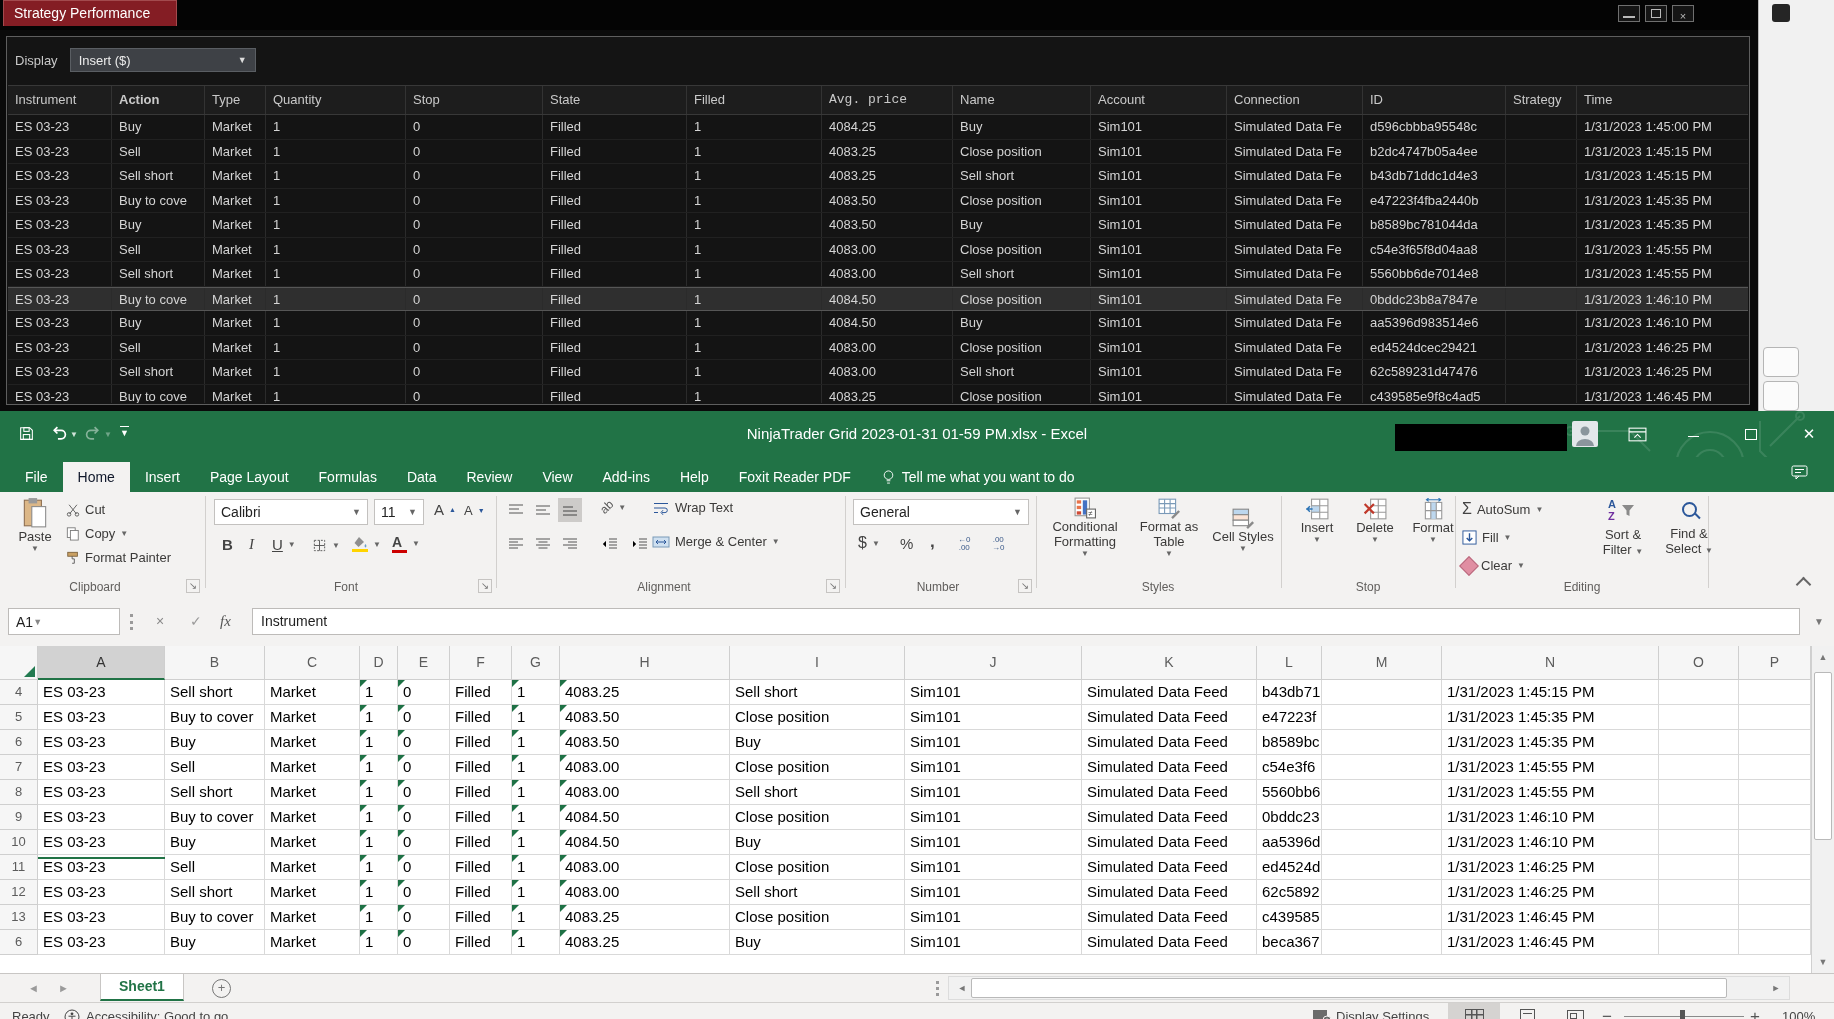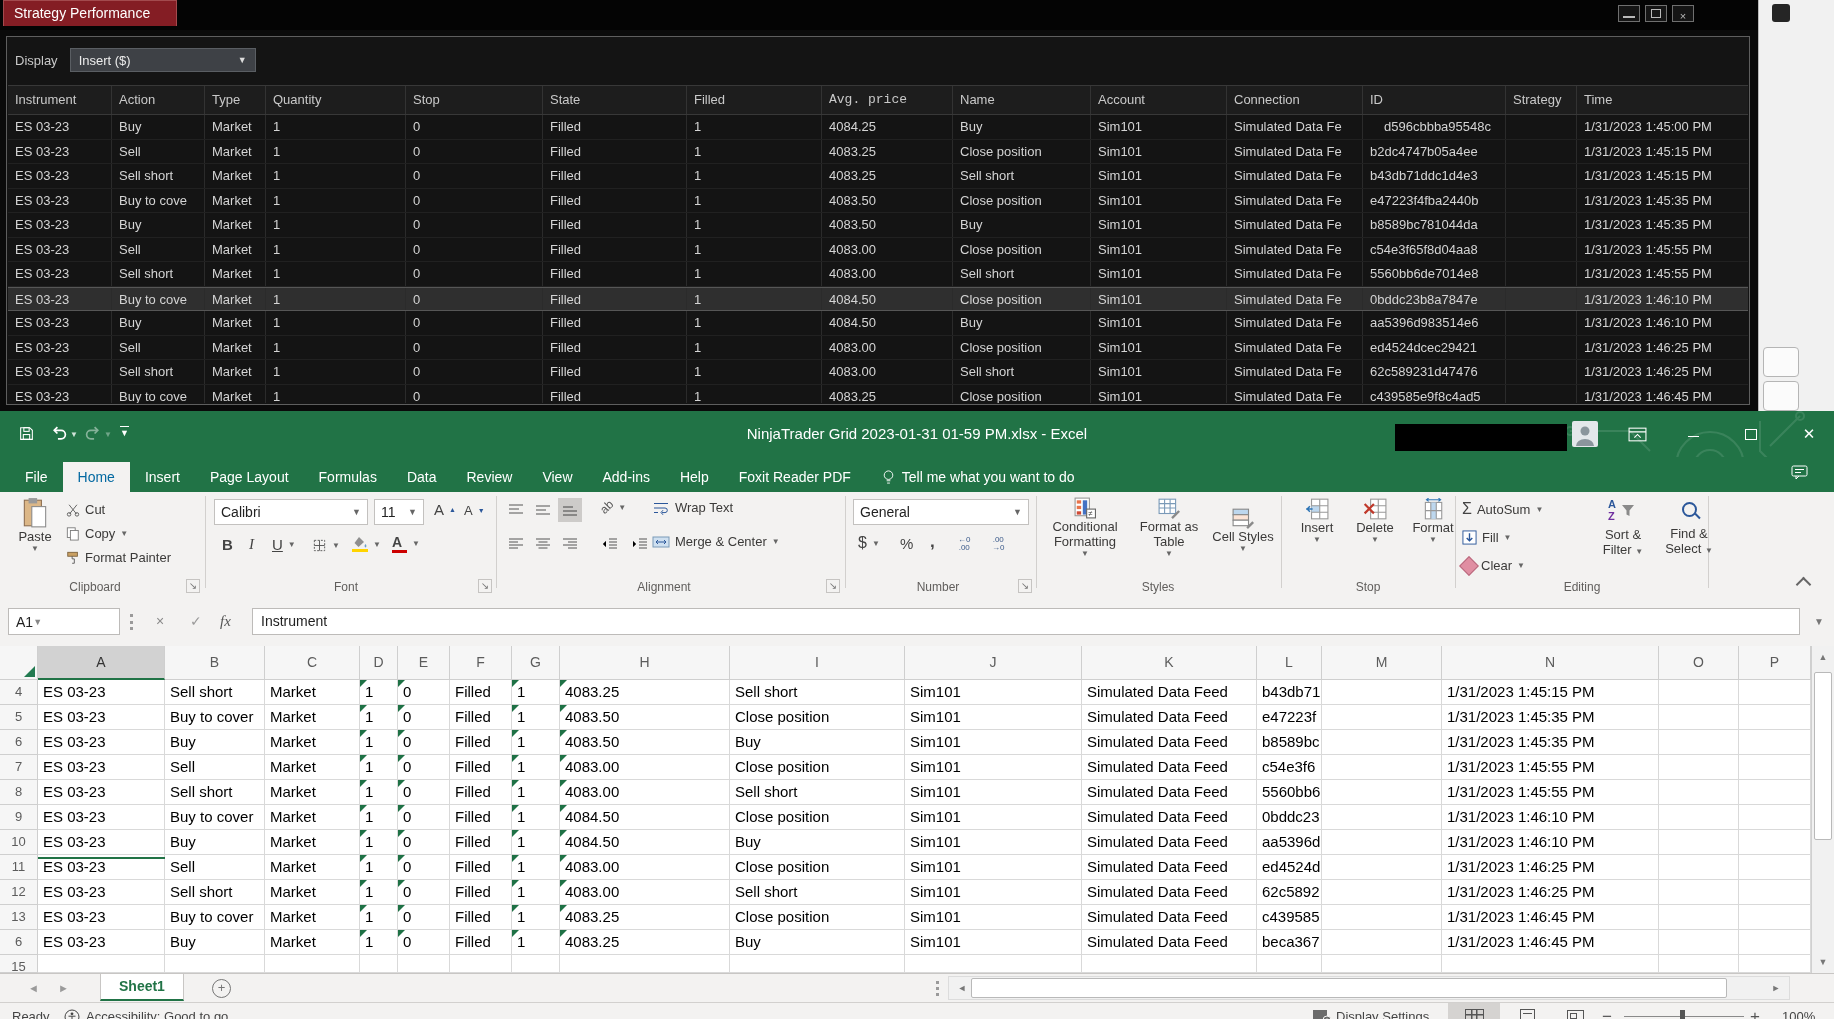--- a/index.html
+++ b/index.html
@@ -56,21 +56,21 @@
   #rdo{position:absolute;left:1628px;top:16px}
   .cap-btn{position:absolute;top:12px;width:34px;height:22px;text-align:center}
   .cap-min{display:inline-block;width:11px;border-bottom:1.5px solid #fff;height:12px}
   .cap-max{display:inline-block;width:10px;height:9px;border:1.2px solid #fff;margin-top:6px}
   .cap-x{font-size:15px;line-height:22px;color:#fff}
   #circuit{position:absolute;left:1560px;top:0;width:260px;height:80px;opacity:.13;pointer-events:none}
 
   #xl-tabsrow{position:absolute;left:0;top:46px;right:0;height:35px;background:#217346;
               display:flex;align-items:flex-end;padding-left:10px}
   .xl-tab{height:30px;line-height:30px;padding:0 15px;color:#fff;font-size:14px;white-space:nowrap}
-  .xl-tab.active{background:#f3f2f1;color:#0369a1}
+  .xl-tab.active{background:#f3f2f1;color:#0f172a}
   #tellme{display:flex;align-items:center;gap:7px;height:30px;color:#fff;font-size:14px;
           margin-left:16px;white-space:nowrap}
   #note-icon{position:absolute;right:26px;top:8px}
 
   #xl-ribbon{position:absolute;left:0;top:81px;right:0;height:106px;background:#f3f2f1;
              border-bottom:1px solid #d6d4d2;font-size:13px;color:#3b3a39}
   .grp-div{position:absolute;top:4px;height:92px;width:1px;background:#d2d0ce}
   .grp-label{position:absolute;bottom:4px;font-size:12px;color:#605e5c;transform:translateX(-50%);white-space:nowrap}
   .launcher{position:absolute;bottom:5px;font-size:10px;color:#7a7a7a;width:12px;height:12px;
             border:1px solid #c6c4c2;line-height:11px;text-align:center}
@@ -187,21 +187,21 @@
     <div id="nt-display-row">
       <span id="nt-display-label">Display</span>
       <div id="nt-dropdown">
         <span class="dd-val">Insert ($)</span>
         <span class="chev">▼</span>
       </div>
     </div>
     <div id="nt-table">
       <div id="nt-head">
           <div class="nt-hc" style="width: 104px;">Instrument</div>
-          <div class="nt-hc" style="width: 93px;">Action</div>
+          <div class="nt-hc" style="width: 93px; font-weight: bold;">Action</div>
           <div class="nt-hc" style="width: 61px;">Type</div>
           <div class="nt-hc" style="width: 140px;">Quantity</div>
           <div class="nt-hc" style="width: 137px;">Stop</div>
           <div class="nt-hc" style="width: 144px;">State</div>
           <div class="nt-hc" style="width: 135px;">Filled</div>
           <div class="nt-hc" style="width: 131px; font-family: Liberation Mono, monospace;">Avg. price</div>
           <div class="nt-hc" style="width: 138px;">Name</div>
           <div class="nt-hc" style="width: 136px;">Account</div>
           <div class="nt-hc" style="width: 136px;">Connection</div>
           <div class="nt-hc" style="width: 143px;">ID</div>
@@ -214,21 +214,21 @@
             <div class="nt-c" style="width: 93px;">Buy</div>
             <div class="nt-c" style="width: 61px;">Market</div>
             <div class="nt-c" style="width: 140px;">1</div>
             <div class="nt-c" style="width: 137px;">0</div>
             <div class="nt-c" style="width: 144px;">Filled</div>
             <div class="nt-c" style="width: 135px;">1</div>
             <div class="nt-c" style="width: 131px;">4084.25</div>
             <div class="nt-c" style="width: 138px;">Buy</div>
             <div class="nt-c" style="width: 136px;">Sim101</div>
             <div class="nt-c" style="width: 136px;">Simulated Data Fe</div>
-            <div class="nt-c" style="width: 143px; text-align: center;">d596cbbba95548c</div>
+            <div class="nt-c" style="width: 143px;">d596cbbba95548c</div>
             <div class="nt-c" style="width: 71px;"></div>
             <div class="nt-c" style="width: 180px;">1/31/2023 1:45:00 PM</div>
           </div>
           <div class="nt-row">
             <div class="nt-c" style="width: 104px;">ES 03-23</div>
             <div class="nt-c" style="width: 93px;">Sell</div>
             <div class="nt-c" style="width: 61px;">Market</div>
             <div class="nt-c" style="width: 140px;">1</div>
             <div class="nt-c" style="width: 137px;">0</div>
             <div class="nt-c" style="width: 144px;">Filled</div>
@@ -1008,39 +1008,20 @@
           <div class="xc" style="width: 170px;"><span class="tri"></span><span>4083.25</span></div>
           <div class="xc" style="width: 175px;"><span>Buy</span></div>
           <div class="xc" style="width: 177px;"><span>Sim101</span></div>
           <div class="xc" style="width: 175px;"><span>Simulated Data Feed</span></div>
           <div class="xc" style="width: 65px;"><span>beca367</span></div>
           <div class="xc" style="width: 120px;"><span></span></div>
           <div class="xc" style="width: 217px;"><span>1/31/2023 1:46:45 PM</span></div>
           <div class="xc" style="width: 80px;"><span></span></div>
           <div class="xc" style="width: 72px;"><span></span></div>
         </div>
-        <div class="xrow" style="height: 18px;">
-          <div class="xrn">15</div>
-          <div class="xc" style="width: 127px;"></div>
-          <div class="xc" style="width: 100px;"></div>
-          <div class="xc" style="width: 95px;"></div>
-          <div class="xc" style="width: 38px;"></div>
-          <div class="xc" style="width: 52px;"></div>
-          <div class="xc" style="width: 62px;"></div>
-          <div class="xc" style="width: 48px;"></div>
-          <div class="xc" style="width: 170px;"></div>
-          <div class="xc" style="width: 175px;"></div>
-          <div class="xc" style="width: 177px;"></div>
-          <div class="xc" style="width: 175px;"></div>
-          <div class="xc" style="width: 65px;"></div>
-          <div class="xc" style="width: 120px;"></div>
-          <div class="xc" style="width: 217px;"></div>
-          <div class="xc" style="width: 80px;"></div>
-          <div class="xc" style="width: 72px;"></div>
-        </div>
       </div>
   </div>
   <div id="a-underline" style="top:446px;position:absolute;left:38px;width:127px;height:2px;background:#217346"></div>
 
   <div id="vsb">
     <div class="sb-arrow" style="top:0">▲</div>
     <div id="vsb-thumb"></div>
     <div class="sb-arrow" style="bottom:0">▼</div>
   </div>
 

